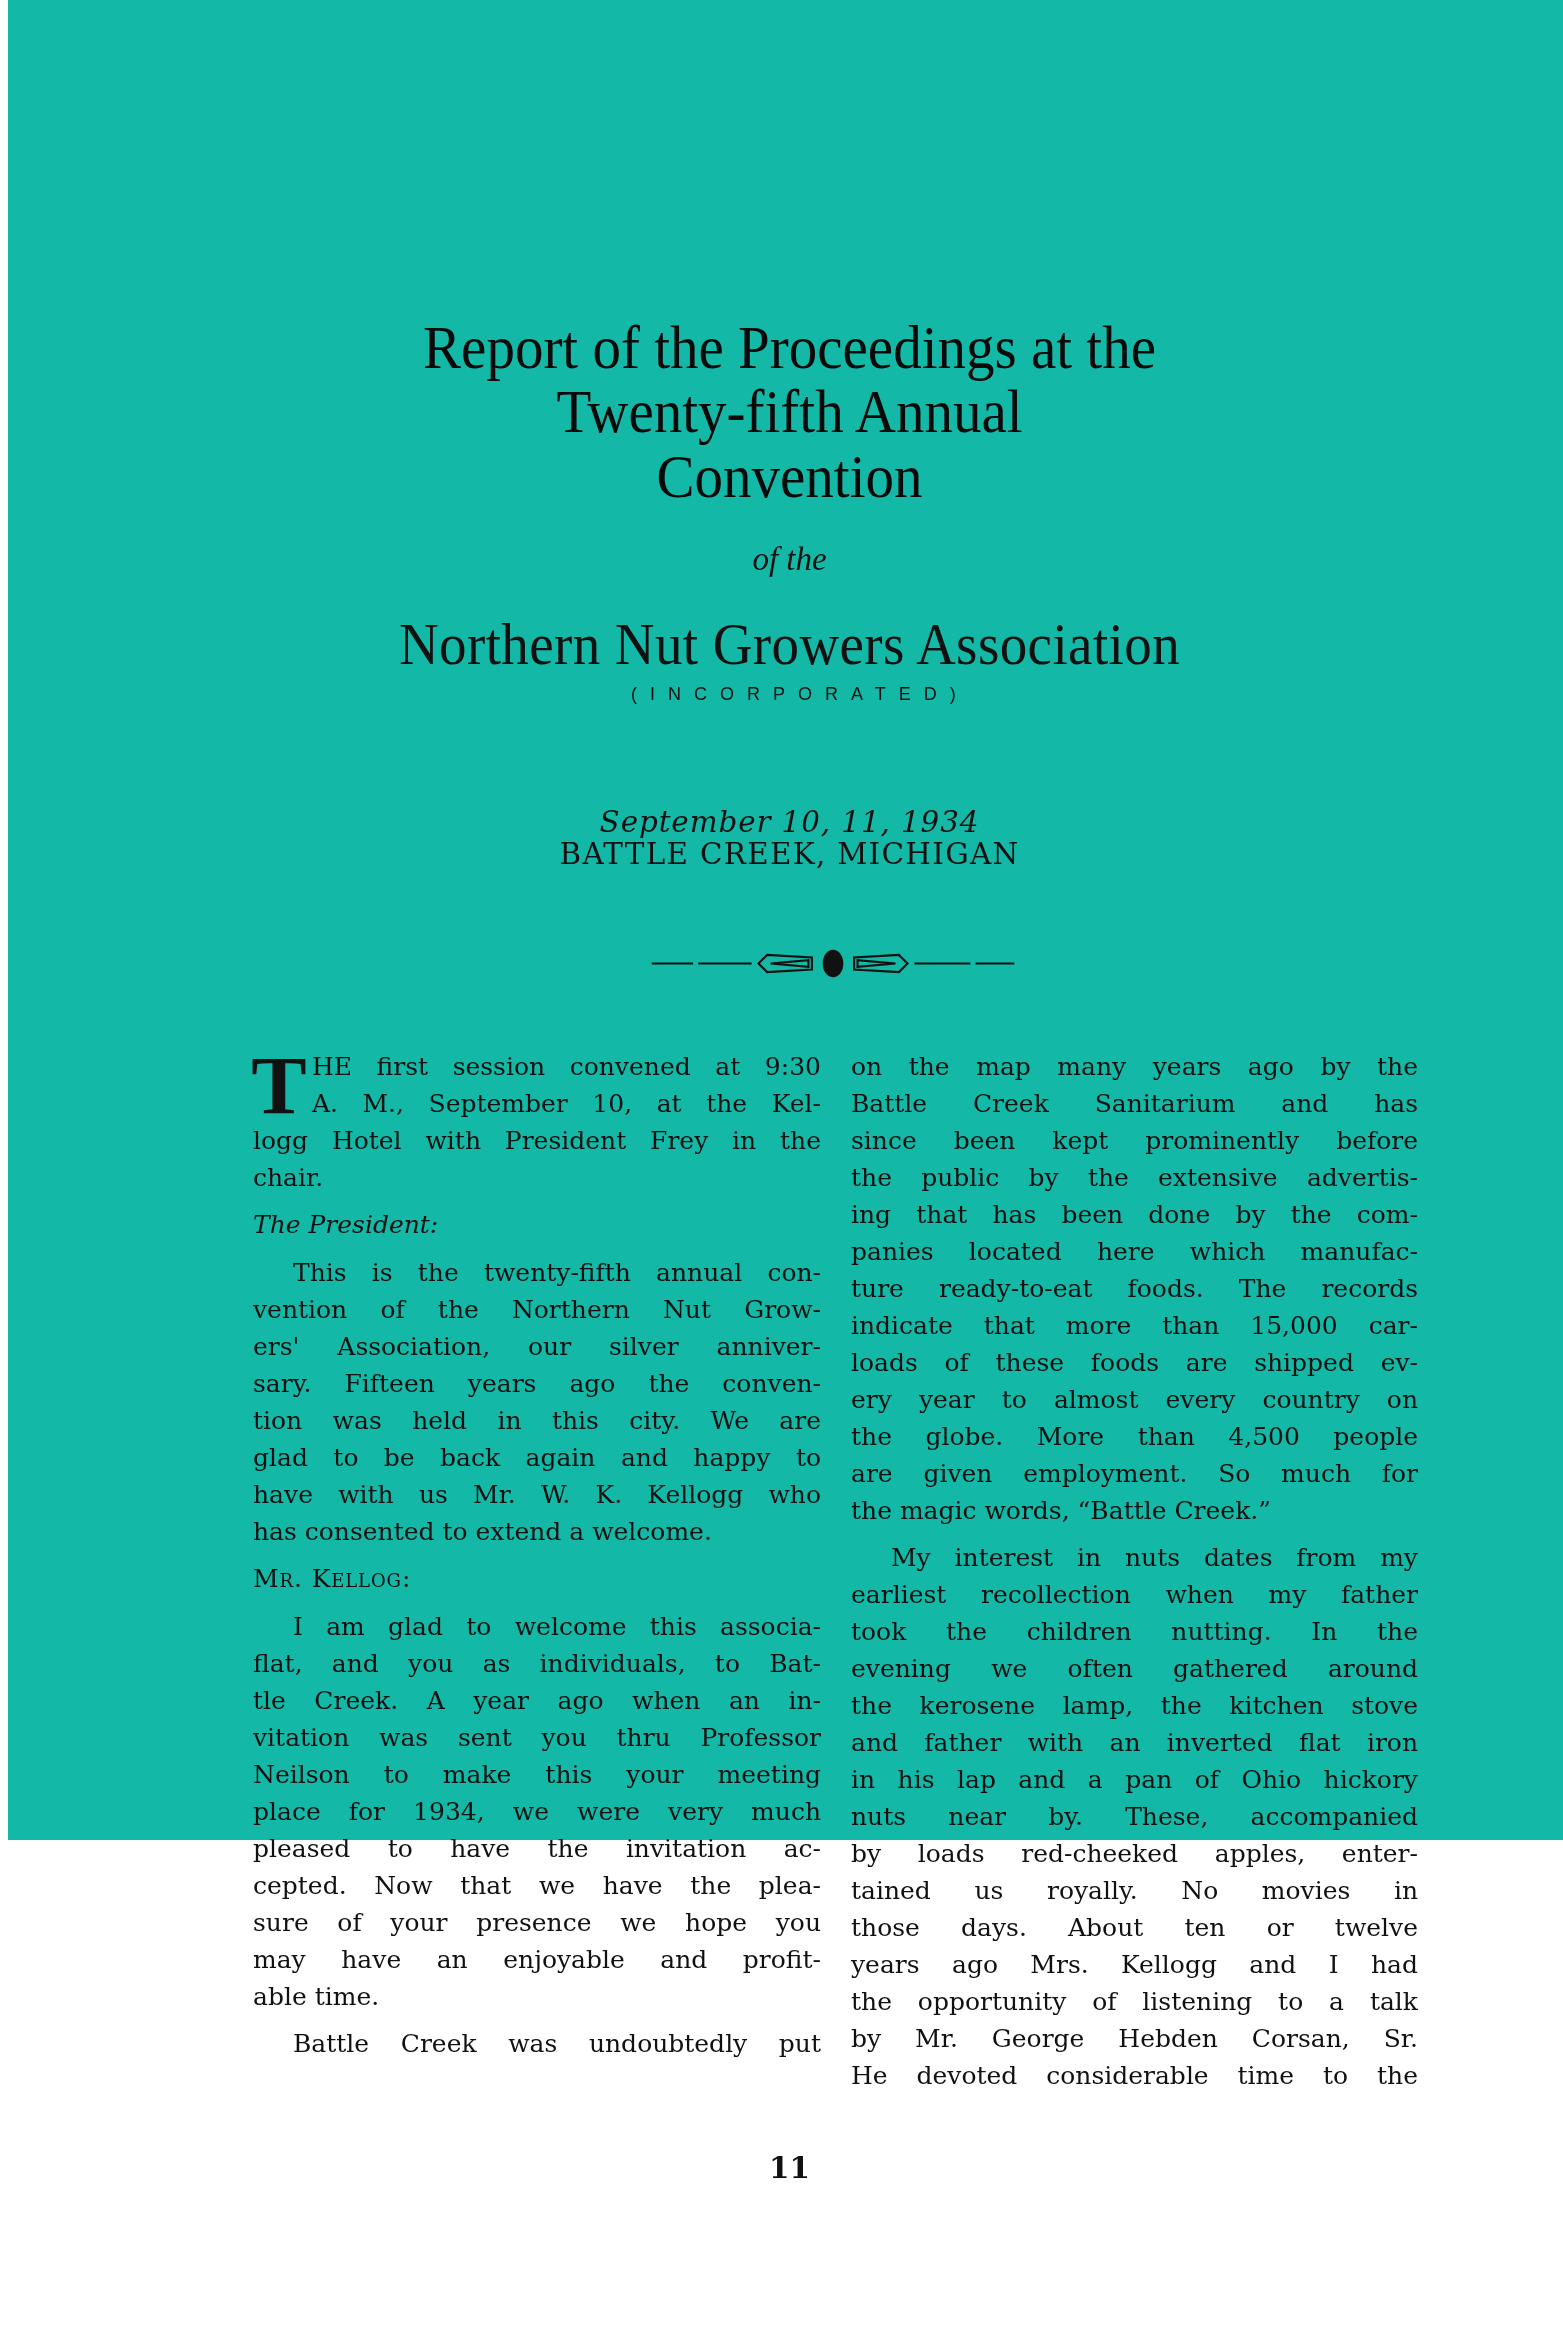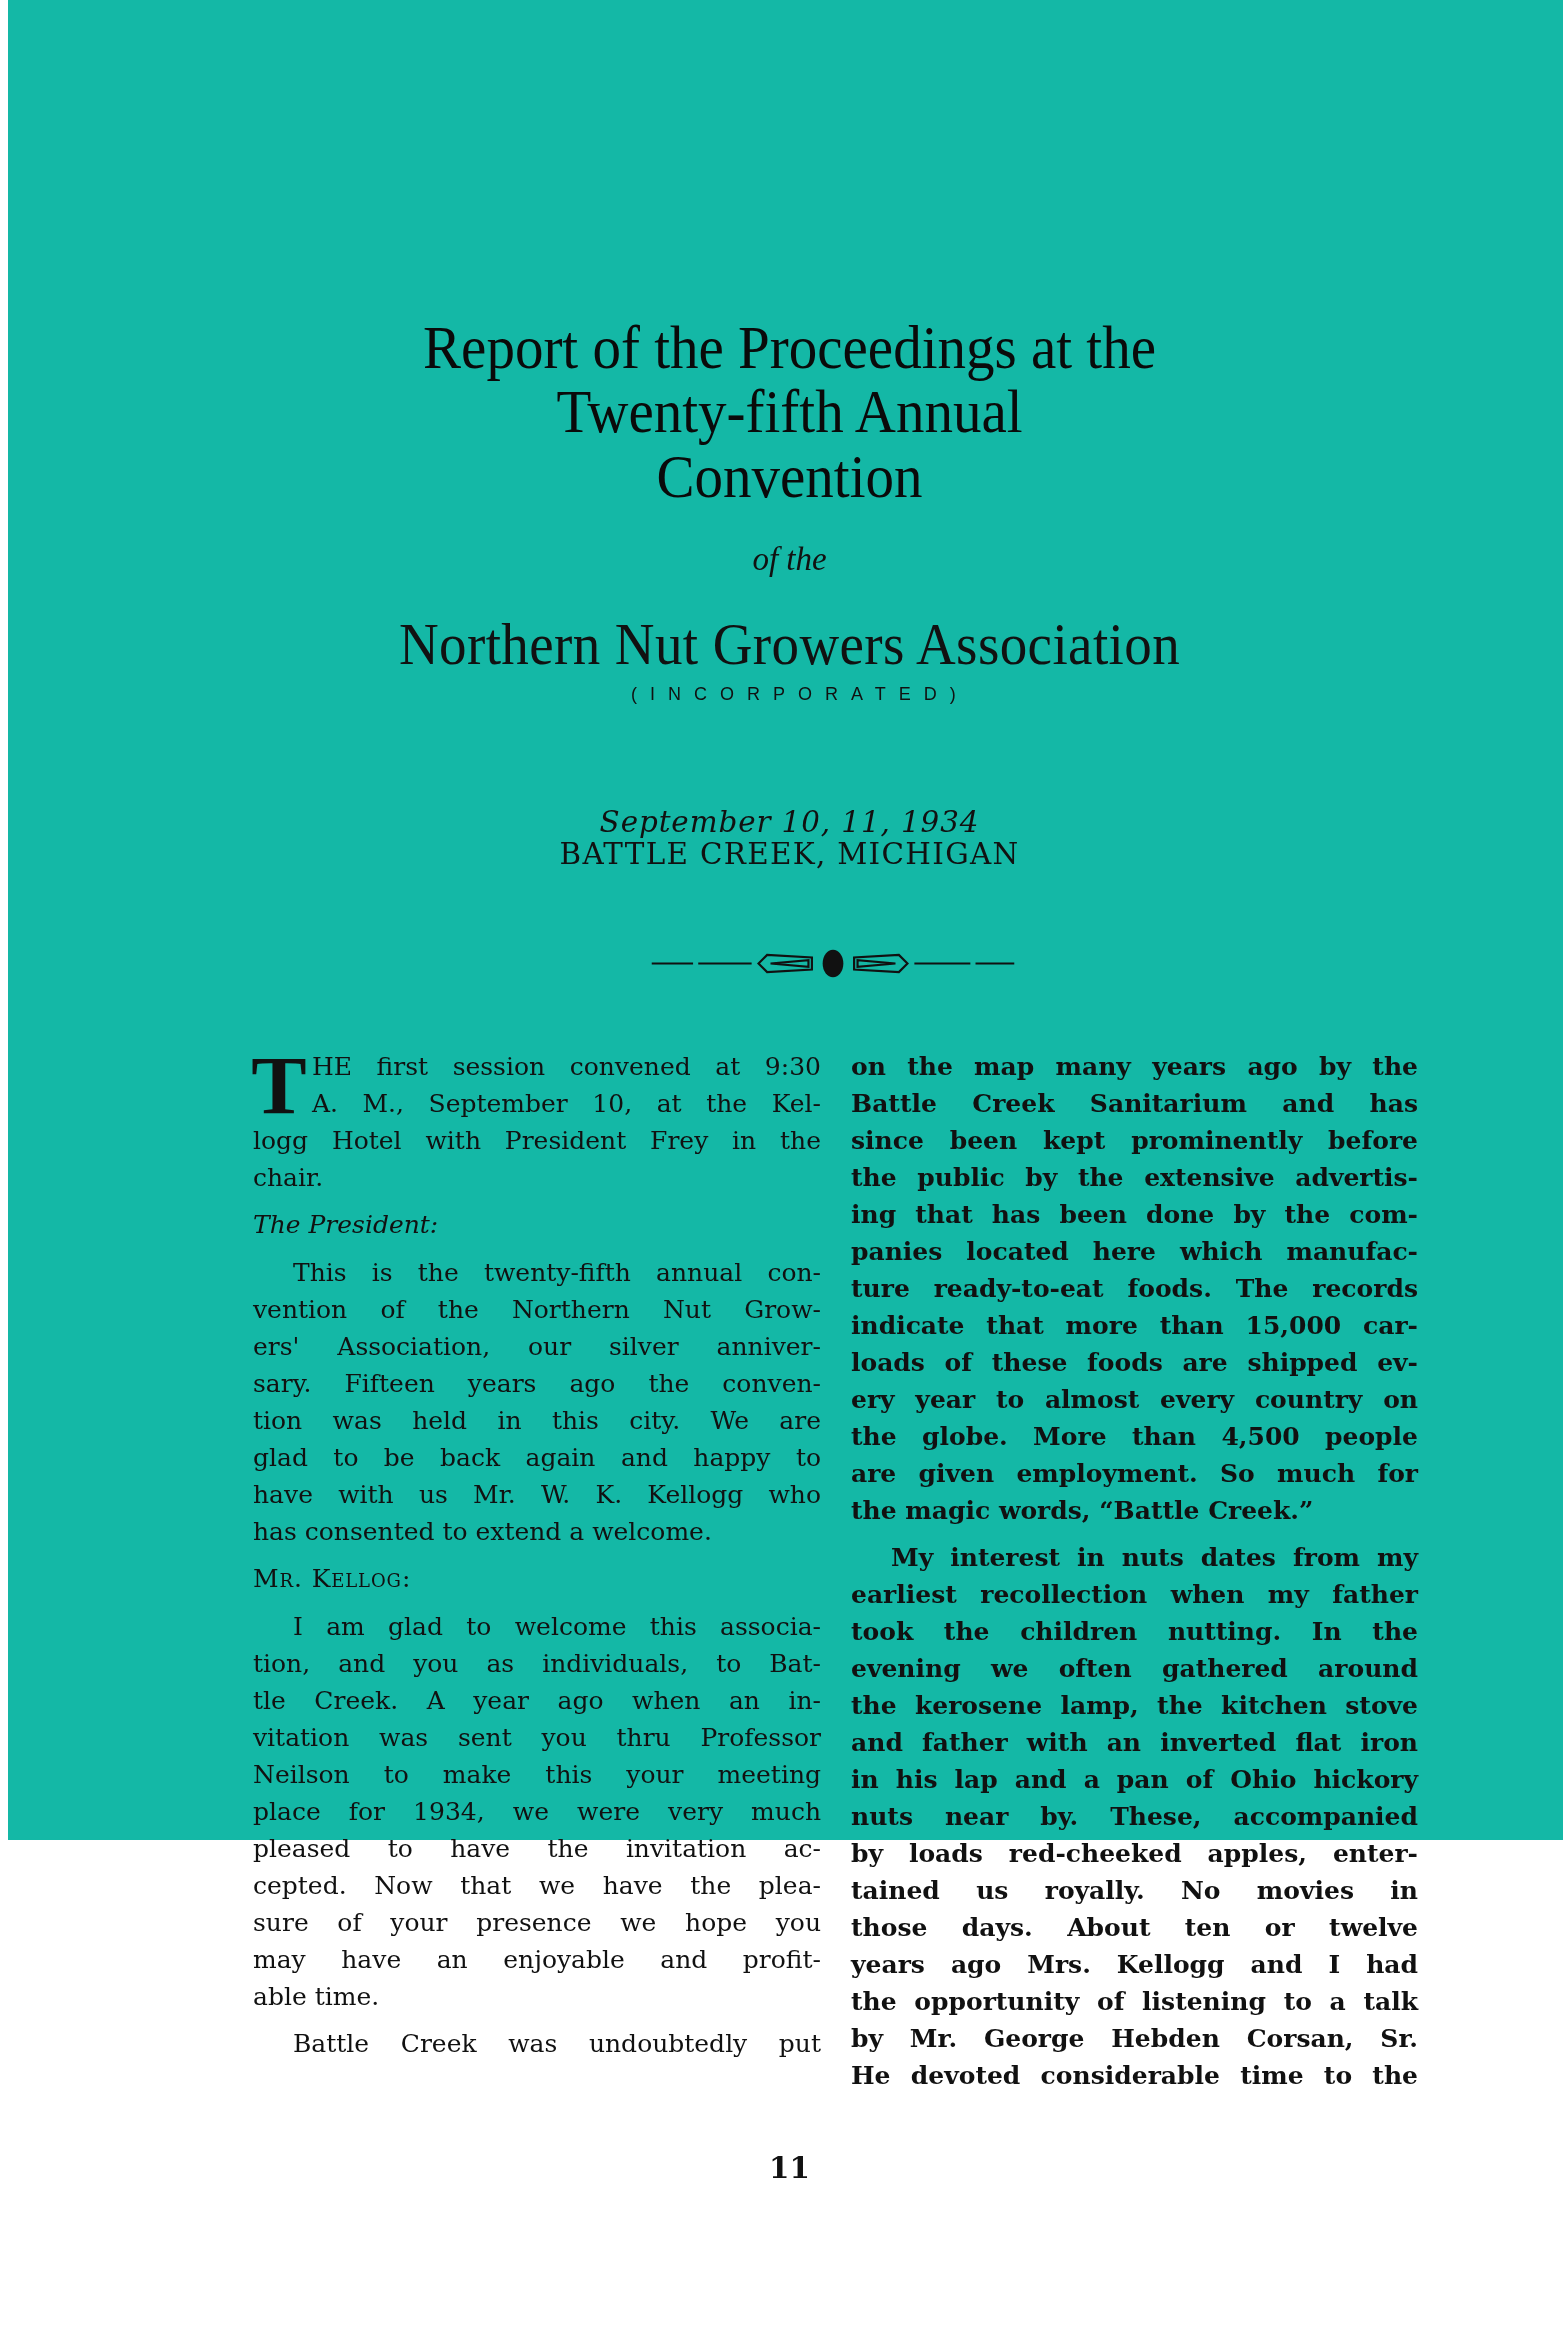--- a/index.html
+++ b/index.html
@@ -11,21 +11,21 @@
   .t2 { top:378px; }
   .t3 { top:443px; }
   .ofthe { top:541px; font-family:"Liberation Serif", serif; font-style:italic; font-size:33px; }
   .assoc { top:613px; font-family:"Liberation Serif", serif; font-size:55px; letter-spacing:0.4px; transform:scaleY(1.08); }
   .inc { top:684px; font-family:"Liberation Sans", sans-serif; font-size:18px; letter-spacing:13px; padding-left:10.4px; }
   .date { top:773px; font-family:"DejaVu Serif", serif; font-style:italic; font-size:29.4px; letter-spacing:0.9px;margin-top:32px; }
   .place { top:837px; font-family:"DejaVu Serif", serif; font-size:29.4px; letter-spacing:1.3px; }
   .ornament { position:absolute; left:641px; top:948px; width:368px; height:31px; }
   .col { position:absolute; top:1048px; width:568px; font-family:"DejaVu Serif", serif; font-size:25px; line-height:37px; text-align:justify; }
   .col.left { left:245px; }
-  .col.right { left:843px; width:567px;font-weight:bold; }
+  .col.right { left:843px; width:567px; }
   .col p { margin:0; }
   .col .gap { margin-top:10.4px; }
   .dropcap { float:left; font-family:"Liberation Serif", serif; font-size:83px; line-height:64px; margin:5.2px 5.2px 0 -1.7px; font-weight:bold; }
   .speaker-it { font-style:italic; }
   .smallcaps { font-variant:small-caps; letter-spacing:0.9px; }
   .pagenum { position:absolute; left:0; width:1563px; top:2150px; text-align:center; font-family:"DejaVu Serif", serif; font-weight:bold; font-size:29.4px; }
   .line { display:block; text-align:justify; text-align-last:justify; }
   .line.last { text-align-last:left; }
 </style>
 </head>
@@ -72,21 +72,21 @@
       <span class="line">ers' Association, our silver anniver-</span>
       <span class="line">sary.  Fifteen years ago the conven-</span>
       <span class="line">tion was held in this city.  We are</span>
       <span class="line">glad to be back again and happy to</span>
       <span class="line">have with us Mr. W. K. Kellogg who</span>
       <span class="line last">has consented to extend a welcome.</span>
     </p>
     <p class="gap smallcaps">Mr. Kellog:</p>
     <p class="gap">
       <span class="line" style="padding-left:40px">I am glad to welcome this associa-</span>
-      <span class="line">tion, and you as individuals, to Bat-</span>
+      <span class="line">flat, and you as individuals, to Bat-</span>
       <span class="line">tle Creek.  A year ago when an in-</span>
       <span class="line">vitation was sent you thru Professor</span>
       <span class="line">Neilson to make this your meeting</span>
       <span class="line">place for 1934, we were very much</span>
       <span class="line">pleased to have the invitation ac-</span>
       <span class="line">cepted.  Now that we have the plea-</span>
       <span class="line">sure of your presence we hope you</span>
       <span class="line">may have an enjoyable and profit-</span>
       <span class="line last">able time.</span>
     </p>

